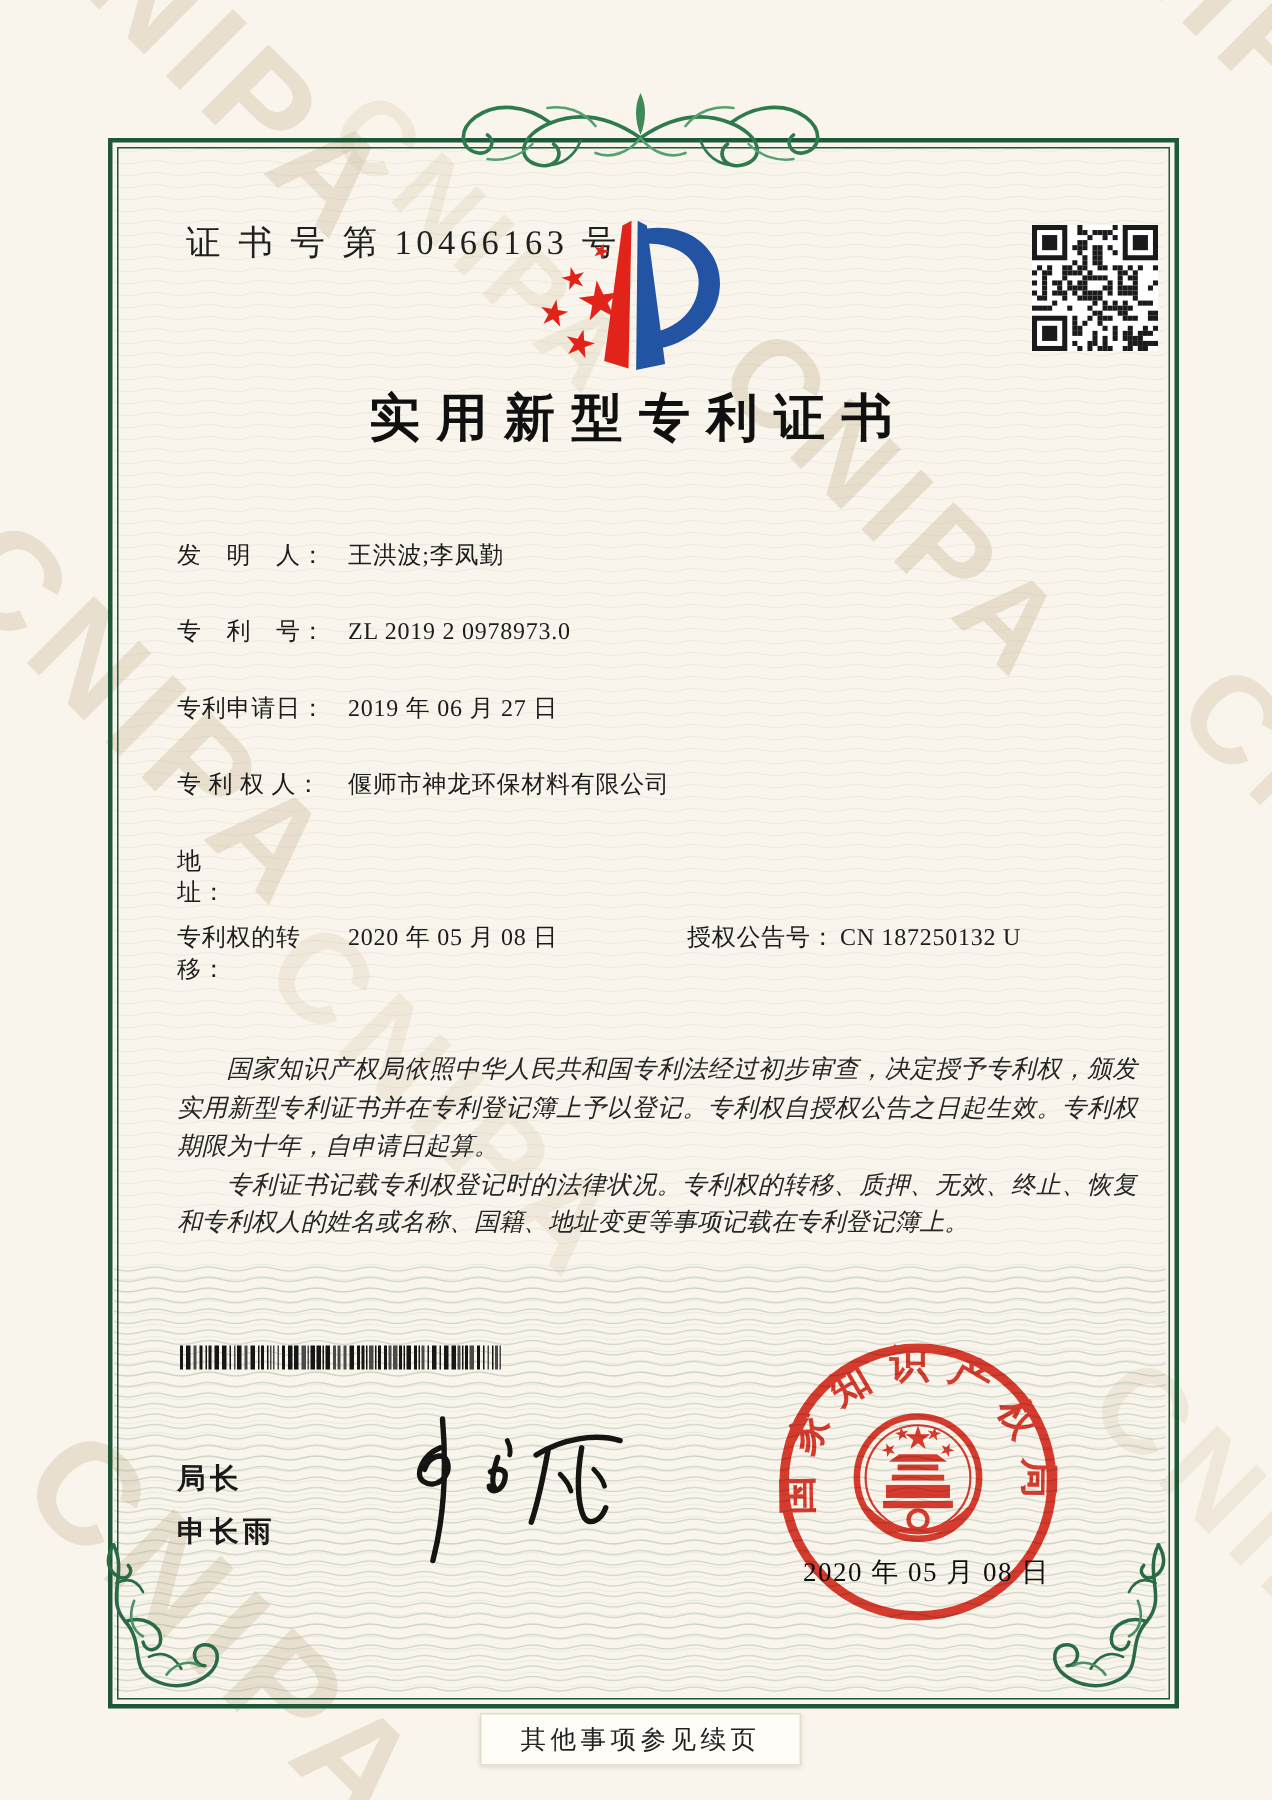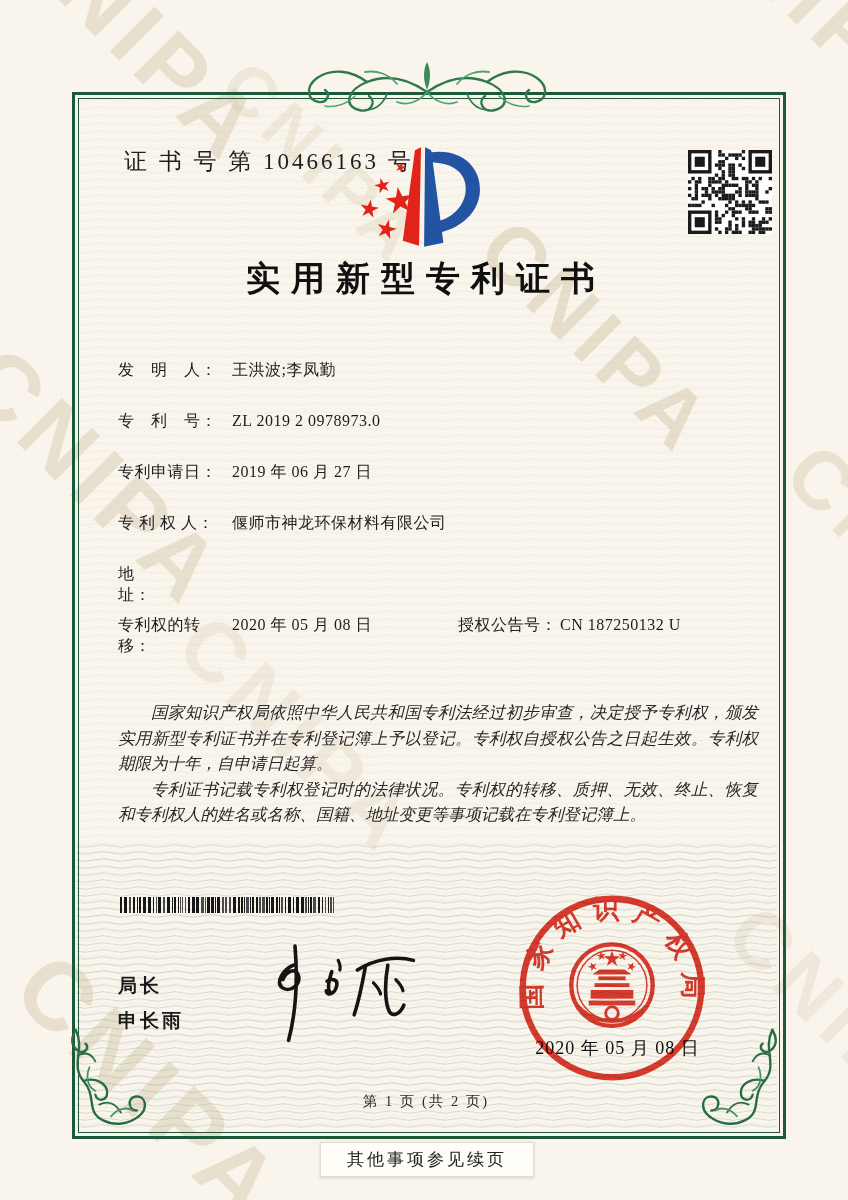--- a/index.html
+++ b/index.html
@@ -576,16 +576,15 @@
         <rect x="82" y="95" width="36" height="4"></rect>
         <rect x="78" y="102" width="44" height="9"></rect>
         <rect x="76" y="113" width="48" height="5"></rect>
         <circle cx="100" cy="126" r="6.5" fill="none" stroke="#d8281b" stroke-width="3"></circle>
         <path d="M64,118 C74,129 87,134 100,134 C113,134 126,129 136,118" fill="none" stroke="#d8281b" stroke-width="4"></path>
       </g>
     </g>
   </svg>
   <div class="seal-date">2020 年 05 月 08 日</div>
 
-  <div class="page-num">第 1 页 (共 2 页)</div>
   <div class="note">其他事项参见续页</div>
 
 </div>
 
 </body></html>

